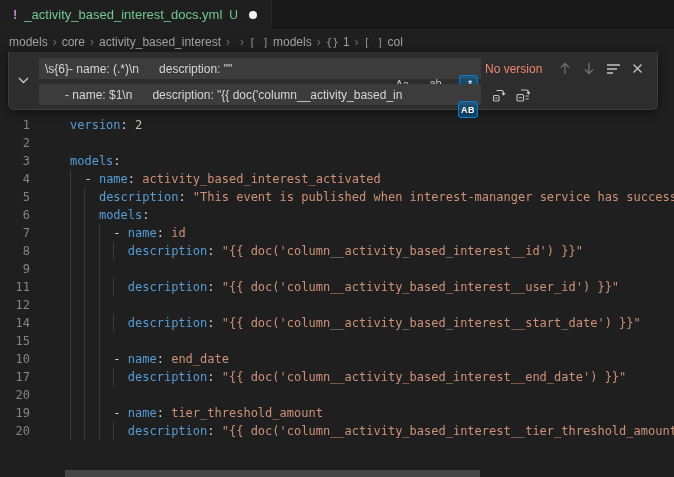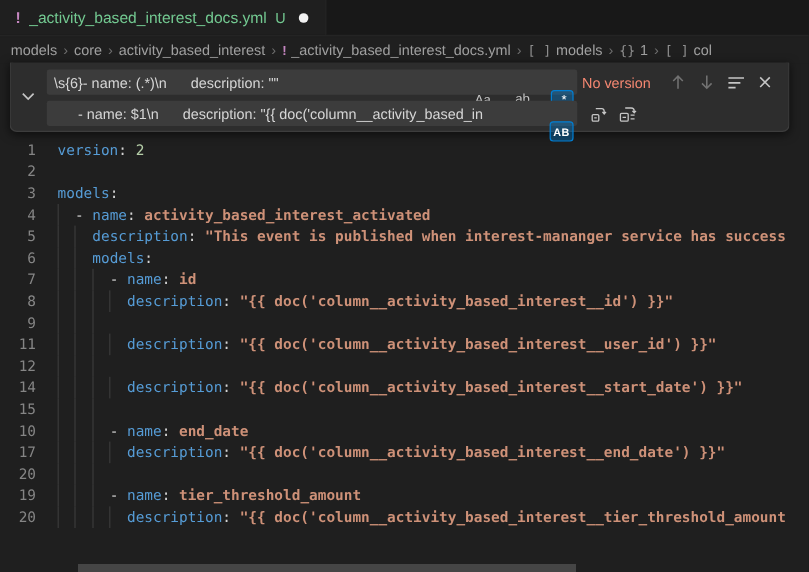--- a/index.html
+++ b/index.html
@@ -27,25 +27,25 @@
   .bc-icon { color:#8f8f8f; font-family:"DejaVu Sans Mono", monospace; font-size:11px; margin-right:4px; }
   .bc-icon.warn { color:#c586c0; font-weight:bold; font-family:"Liberation Sans",sans-serif; }
   .bc-label { color:#a0a0a0; }
   
   .editor { position:absolute; top:53px; left:0; right:0; bottom:0;
     background:#1f1f1f; overflow:hidden; }
   .code { position:absolute; top:63px; left:0; right:0;
     font-family:"DejaVu Sans Mono", monospace; font-size:12px; line-height:18px; }
   .row { display:flex; height:18px; white-space:pre; }
   .ln { width:30px; text-align:right; color:#858585; flex:0 0 30px; }
-  .codecell { margin-left:18px; position:relative; flex:1; }
+  .codecell { margin-left:40px; position:relative; flex:1; }
   .g { position:absolute; top:0; bottom:0; width:1px; background:#3a3a3a; }
   .tk-k { color:#569cd6; }
   .tk-p { color:#d4d4d4; }
-  .tk-s { color:#ce9178;font-weight:bold; }
+  .tk-s { color:#ce9178; }
   .tk-n { color:#b5cea8; }
   .tk-w { color:#d4d4d4; }
   .hscroll { position:absolute; left:65px; width:415px; bottom:0; height:7px;
     background:rgba(140,140,140,0.35); }
   
   .findwidget { position:absolute; top:52px; left:8px; width:650px; height:58px;
     background:#2d2d2d; border:1px solid #3d3d3d; border-top:none;
     border-radius:0 0 6px 6px; box-shadow:0 2px 8px rgba(0,0,0,0.55); z-index:5; }
   .toggle-replace { position:absolute; left:0; top:0; bottom:0; width:28px;
     display:flex; align-items:center; justify-content:center; cursor:pointer; }
@@ -87,21 +87,20 @@
   </div>
 </div>
 
 <div class="breadcrumbs">
     <span><span class="bc-label">models</span></span>
     <span class="bc-sep">›</span>
     <span><span class="bc-label">core</span></span>
     <span class="bc-sep">›</span>
     <span><span class="bc-label">activity_based_interest</span></span>
     <span class="bc-sep">›</span>
-    <span><span class="bc-icon warn">!</span><span class="bc-label">_activity_based_interest_docs.yml</span></span>
     <span class="bc-sep">›</span>
     <span><span class="bc-icon">[ ]</span><span class="bc-label">models</span></span>
     <span class="bc-sep">›</span>
     <span><span class="bc-icon">{}</span><span class="bc-label">1</span></span>
     <span class="bc-sep">›</span>
     <span><span class="bc-icon">[ ]</span><span class="bc-label">col</span></span>
   </div>
 
 <div class="editor">
   <div class="code">

